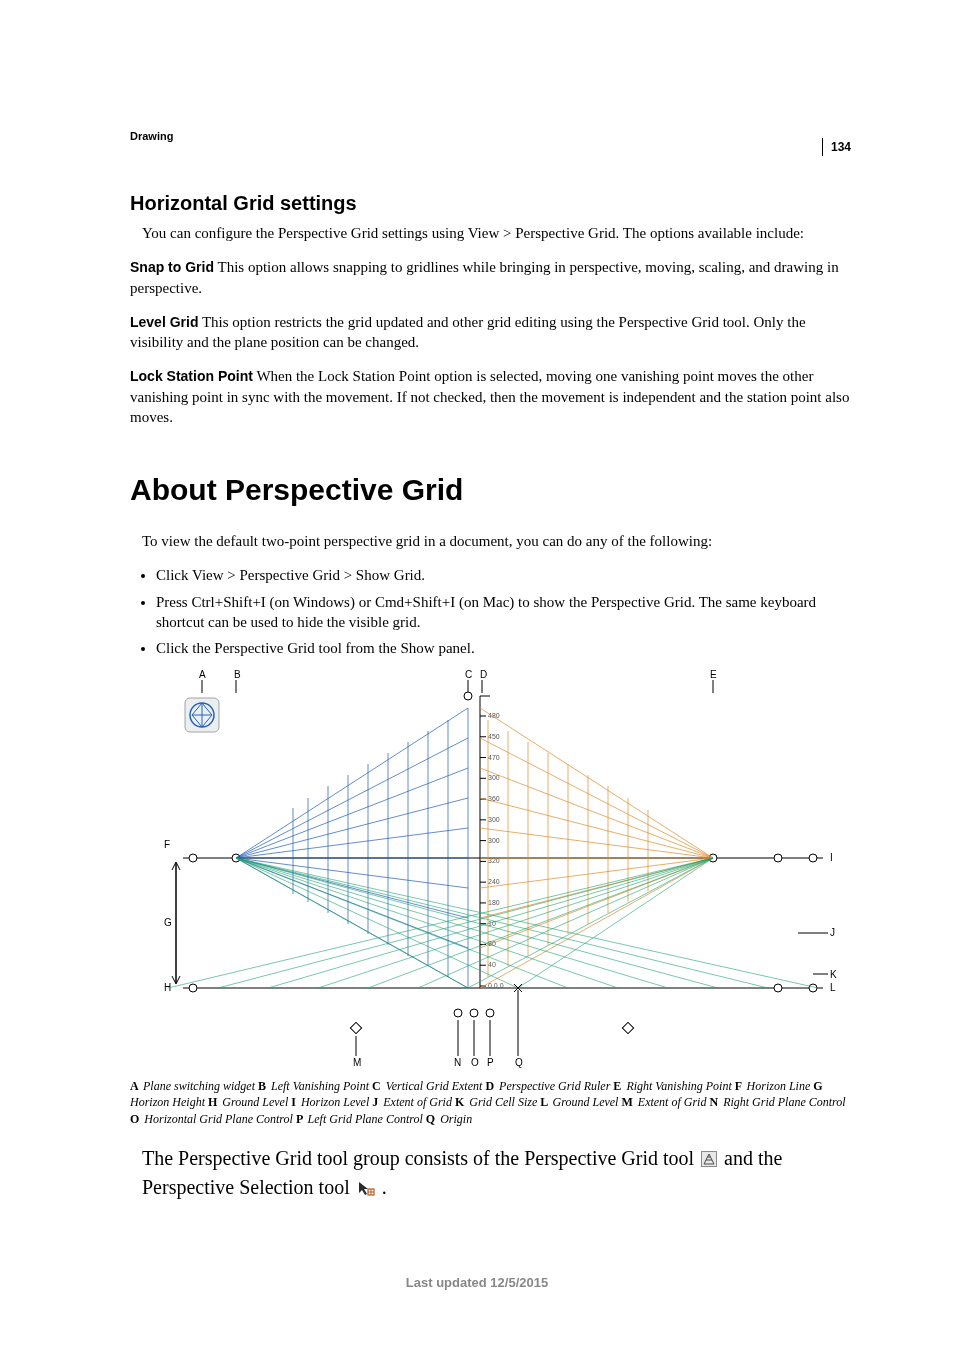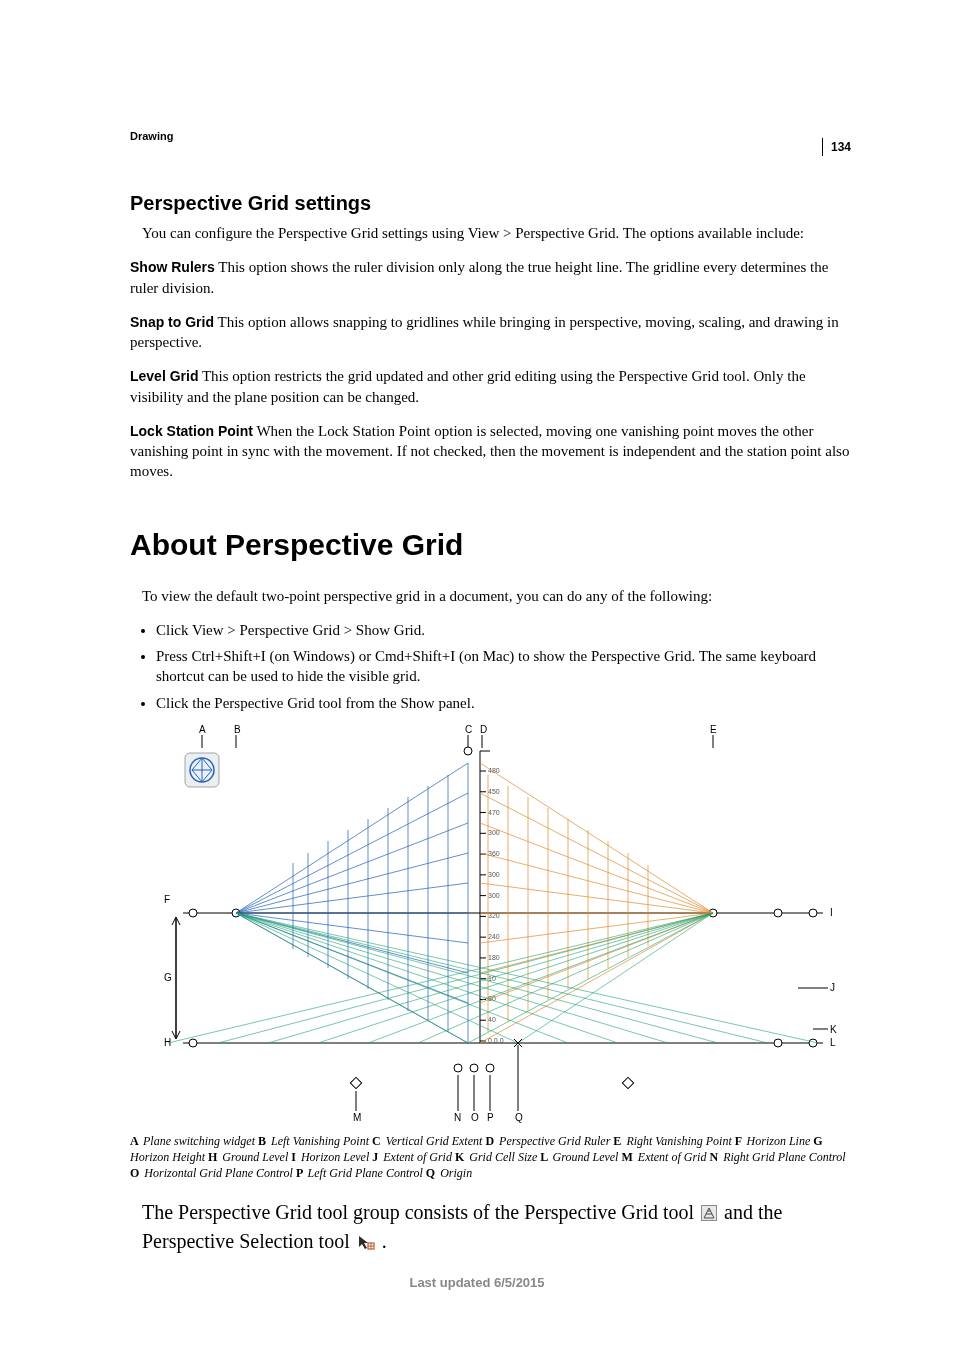--- a/index.html
+++ b/index.html
@@ -113,29 +113,24 @@
 </style>
 </head>
 <body>
 
 <div class="page">
 
   <div class="page-number">134</div>
 
   <div class="breadcrumb">Drawing</div>
 
-  <h2>Perspective Grid settings</h2>
+  <h2>Horizontal Grid settings</h2>
 
   <p>You can configure the Perspective Grid settings using View &gt; Perspective Grid. The options available include:</p>
 
-  <div class="opt-block">
-    <span class="opt-term">Show Rulers</span>
-    <span> </span>
-    <span class="opt-desc">This option shows the ruler division only along the true height line. The gridline every determines the ruler division.</span>
-  </div>
 
   <div class="opt-block">
     <span class="opt-term">Snap to Grid</span>
     <span> </span>
     <span class="opt-desc">This option allows snapping to gridlines while bringing in perspective, moving, scaling, and drawing in perspective.</span>
   </div>
 
   <div class="opt-block">
     <span class="opt-term">Level Grid</span>
     <span> </span>
@@ -362,14 +357,14 @@
       <svg width="18" height="16" viewBox="0 0 18 16">
         <path d="M2 2 L2 13 L5 10 L8 15 L10 14 L7 9 L11 9 Z" fill="#2b2b2b"></path>
         <rect x="11" y="9" width="6" height="6" fill="none" stroke="#b85c1e" stroke-width="1.2"></rect>
         <line x1="11" y1="12" x2="17" y2="12" stroke="#b85c1e"></line>
         <line x1="14" y1="9" x2="14" y2="15" stroke="#b85c1e"></line>
       </svg>
     </span>
     <span>.</span>
   </p>
 
-  <div class="footer">Last updated 6/5/2015</div>
+  <div class="footer">Last updated 12/5/2015</div>
 </div>
 
 </body></html>

